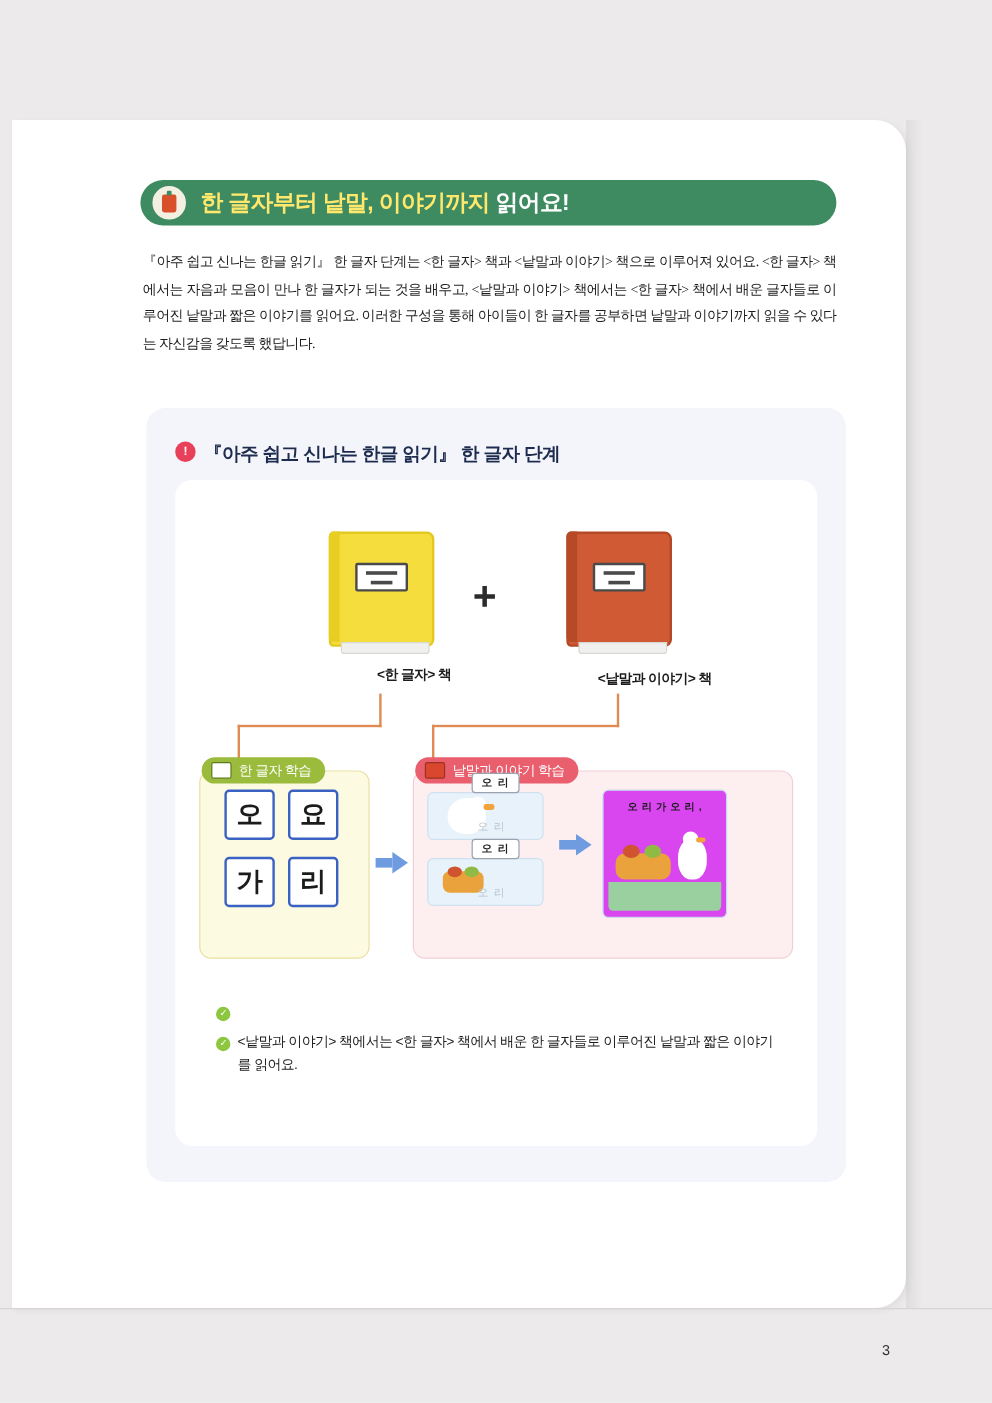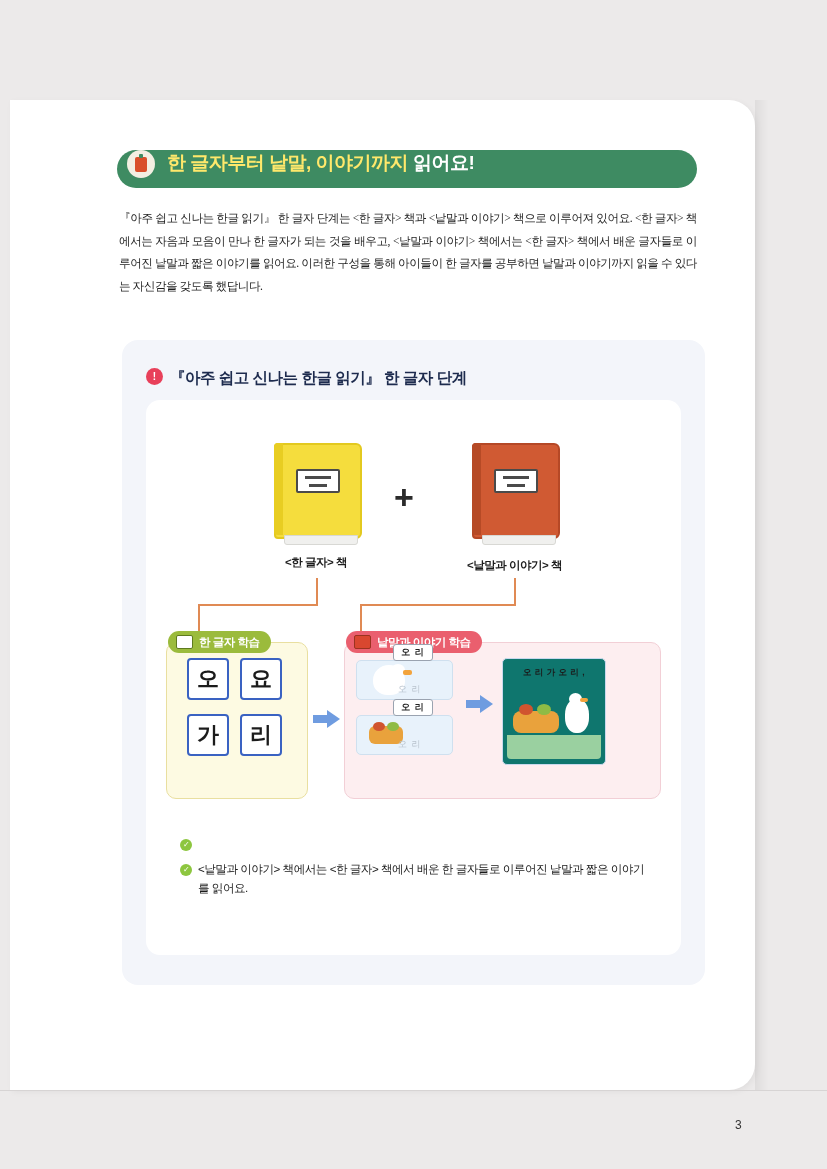--- a/index.html
+++ b/index.html
@@ -36,20 +36,21 @@
   
   .banner {
     position: absolute;
     left: 117px;
     top: 150px;
     width: 580px;
     height: 38px;
     background: #3e8b62;
     border-radius: 19px;
     display: flex;
+    align-items: center;
     padding-left: 10px;
     box-sizing: border-box;
   }
   .banner-icon {
     width: 28px;
     height: 28px;
     border-radius: 50%;
     background: #f3efe2;
     display: flex;
     align-items: center;
@@ -197,21 +198,21 @@
     font-size: 34px;
     font-weight: bold;
     color: #2b2b2b;
   }
   .book-caption {
     position: absolute;
     font-size: 11.5px;
     color: #1d1d1d;
     font-weight: bold;
     letter-spacing: -0.5px;
-    text-align: center;
+    text-align: right;
   }
   .cap-left { left: 110px; top: 155px; width: 120px; }
   .cap-right { left: 290px; top: 158px; width: 157px; }
 
   
   .conn { position: absolute; background: #e08a54; }
 
   
   .sub-left {
     position: absolute;
@@ -236,21 +237,21 @@
   .tag {
     position: absolute;
     height: 22px;
     border-radius: 11px;
     display: flex;
     align-items: center;
     padding: 0 12px 0 8px;
     box-sizing: border-box;
     color: #ffffff;
     font-size: 11.5px;
-    font-weight: bold;
+    font-weight: normal;
     letter-spacing: -0.5px;
     text-align: center;
   }
   .tag-left { left: 22px; top: 231px; background: #9bbb3c; }
   .tag-right { left: 200px; top: 231px; background: #ea5f6e; }
   .tag-ic {
     width: 15px; height: 12px;
     background: #ffffff;
     border: 1.5px solid #6b6b6b;
     border-radius: 2px;
@@ -312,21 +313,21 @@
   .word-ghost {
     position: absolute;
     font-size: 9px;
     color: #b9c3cd;
     letter-spacing: 1px;
   }
   .story-card {
     position: absolute;
     left: 202px; top: 24px;
     width: 102px; height: 105px;
-    background: #0f766e;
+    background: #d946ef;
     border: 1px solid #c9d9ee;
     border-radius: 5px;
   }
   .story-text {
     position: absolute;
     left: 0; top: 8px;
     width: 102px;
     text-align: center;
     font-size: 8.5px;
     font-weight: bold;

